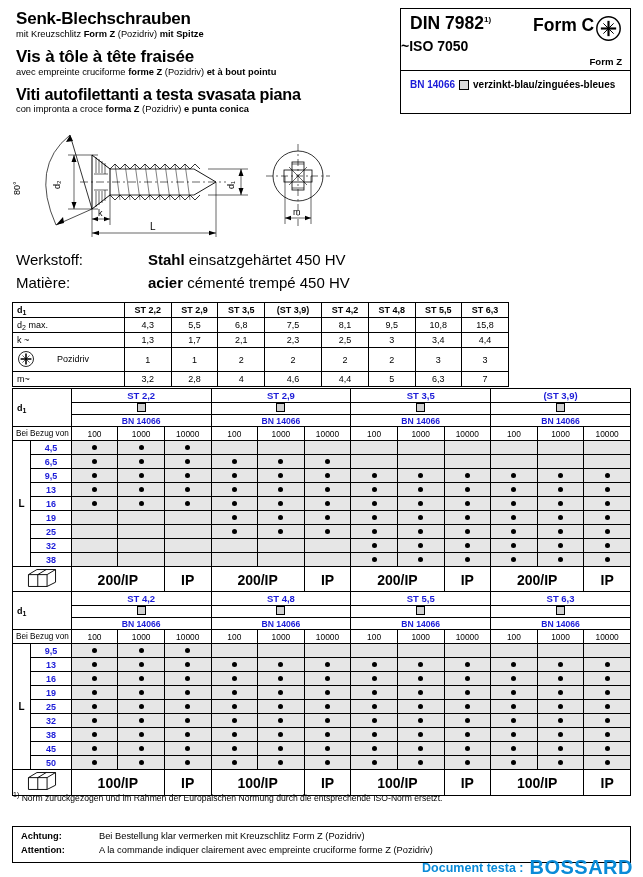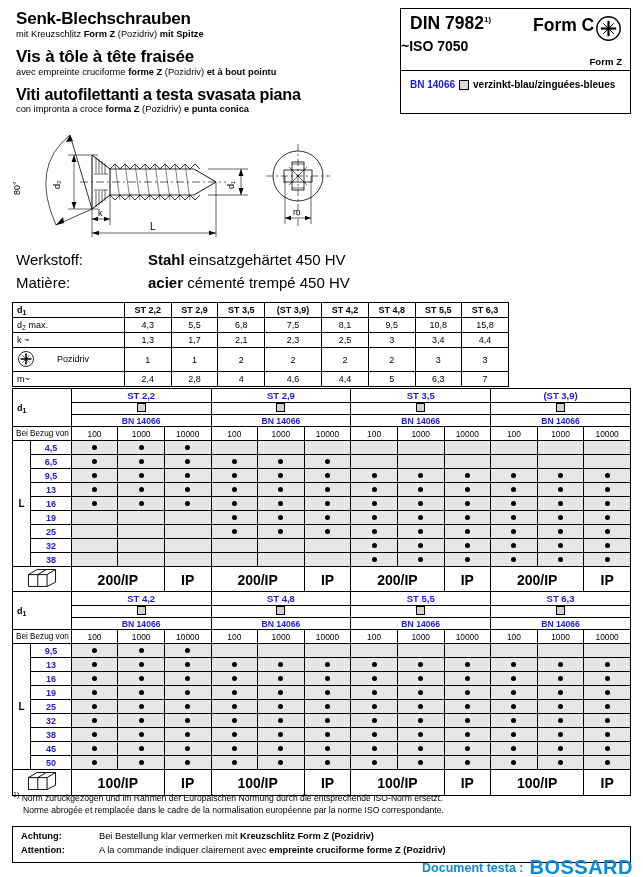--- a/index.html
+++ b/index.html
@@ -82,21 +82,21 @@
 
   
   .foot { position:absolute; left:13px; top:790px; width:615px; font-size:8.6px; line-height:1.45; }
   .foot sup { font-size:7px; }
   .foot .l2 { padding-left:10px; }
 
   
   .attn { position:absolute; left:12px; top:826px; width:619px; border:1.2px solid #000; padding:3px 0 4px 0; }
   .attnrow { display:flex; font-size:9.3px; line-height:1.5; padding-left:8px; }
   .attnlab { width:78px; font-weight:bold; }
-  .attntxt b { font-weight:bold; }
+  .attntxt b { font-weight:normal; }
 
   
   .docsrc { position:absolute; right:10px; top:856px; display:flex; align-items:center; gap:6px; }
   .docsrc .ds-lab { color:#0a8bd8; font-size:12.5px; font-weight:bold; }
   .docsrc .ds-logo { color:#0a8bd8; font-size:20px; font-weight:bold; letter-spacing:0.5px; }
 </style>
 </head>
 <body>
 
 <div class="page">
@@ -316,21 +316,21 @@
           <td>1</td>
           <td>2</td>
           <td>2</td>
           <td>2</td>
           <td>2</td>
           <td>3</td>
           <td>3</td>
         </tr>
         <tr>
           <td class="lab norm">m~</td>
-          <td>2,4</td>
+          <td>3,2</td>
           <td>2,8</td>
           <td>4</td>
           <td>4,6</td>
           <td>4,4</td>
           <td>5</td>
           <td>6,3</td>
           <td>7</td>
         </tr>
       </tbody>
   </table>
@@ -718,21 +718,20 @@
           <td colspan="2" class="pack" style="border-top: 1.4px solid rgb(0, 0, 0);">100/IP</td>
           <td colspan="1" class="pack thickright" style="border-top: 1.4px solid rgb(0, 0, 0);">IP</td>
           <td colspan="2" class="pack" style="border-top: 1.4px solid rgb(0, 0, 0);">100/IP</td>
           <td colspan="1" class="pack" style="border-top: 1.4px solid rgb(0, 0, 0);">IP</td>
         </tr>
       </tbody>
   </table>
 
   <div class="foot">
     <div><sup>1)</sup> <span>Norm zurückgezogen und im Rahmen der Europäischen Normung durch die entsprechende ISO-Norm ersetzt.</span></div>
-    <div class="l2">Norme abrogée et remplacée dans le cadre de la normalisation européenne par la norme ISO correspondante.</div>
   </div>
 
   <div class="attn">
     <div class="attnrow">
       <div class="attnlab">Achtung:</div>
       <div class="attntxt"><span>Bei Bestellung klar vermerken mit </span><b>Kreuzschlitz Form Z (Pozidriv)</b></div>
     </div>
     <div class="attnrow">
       <div class="attnlab">Attention:</div>
       <div class="attntxt"><span>A la commande indiquer clairement avec </span><b>empreinte cruciforme forme Z (Pozidriv)</b></div>

